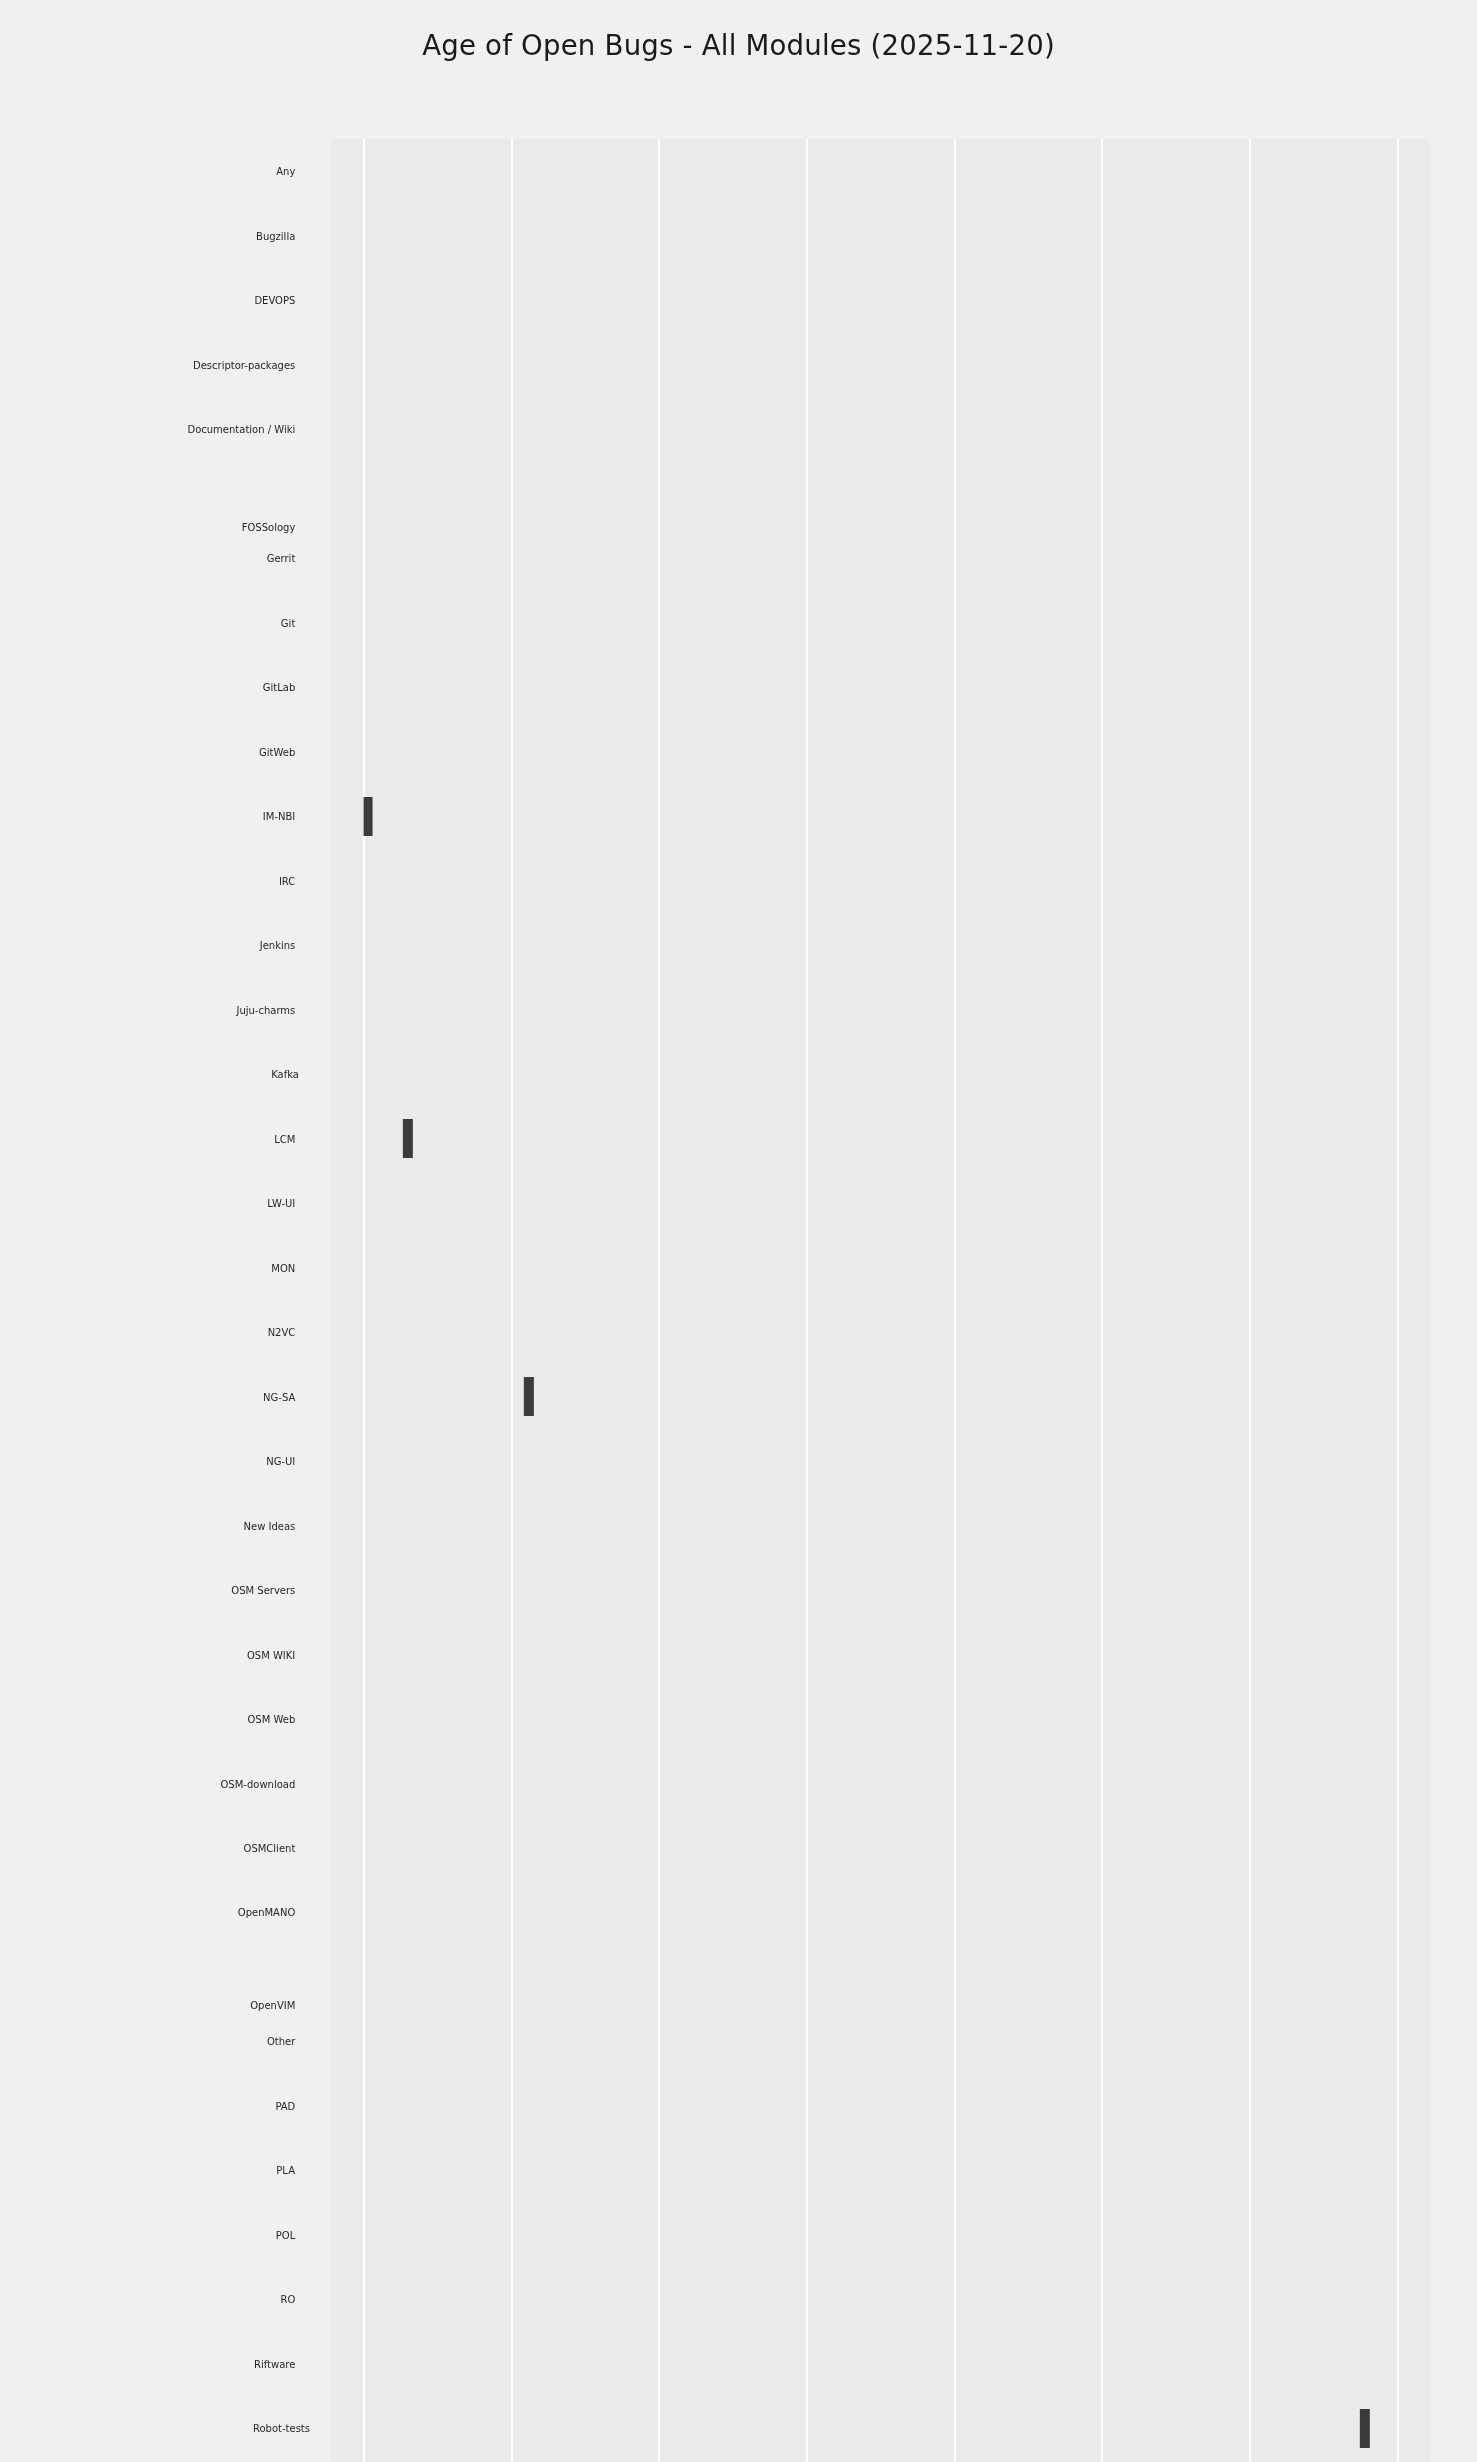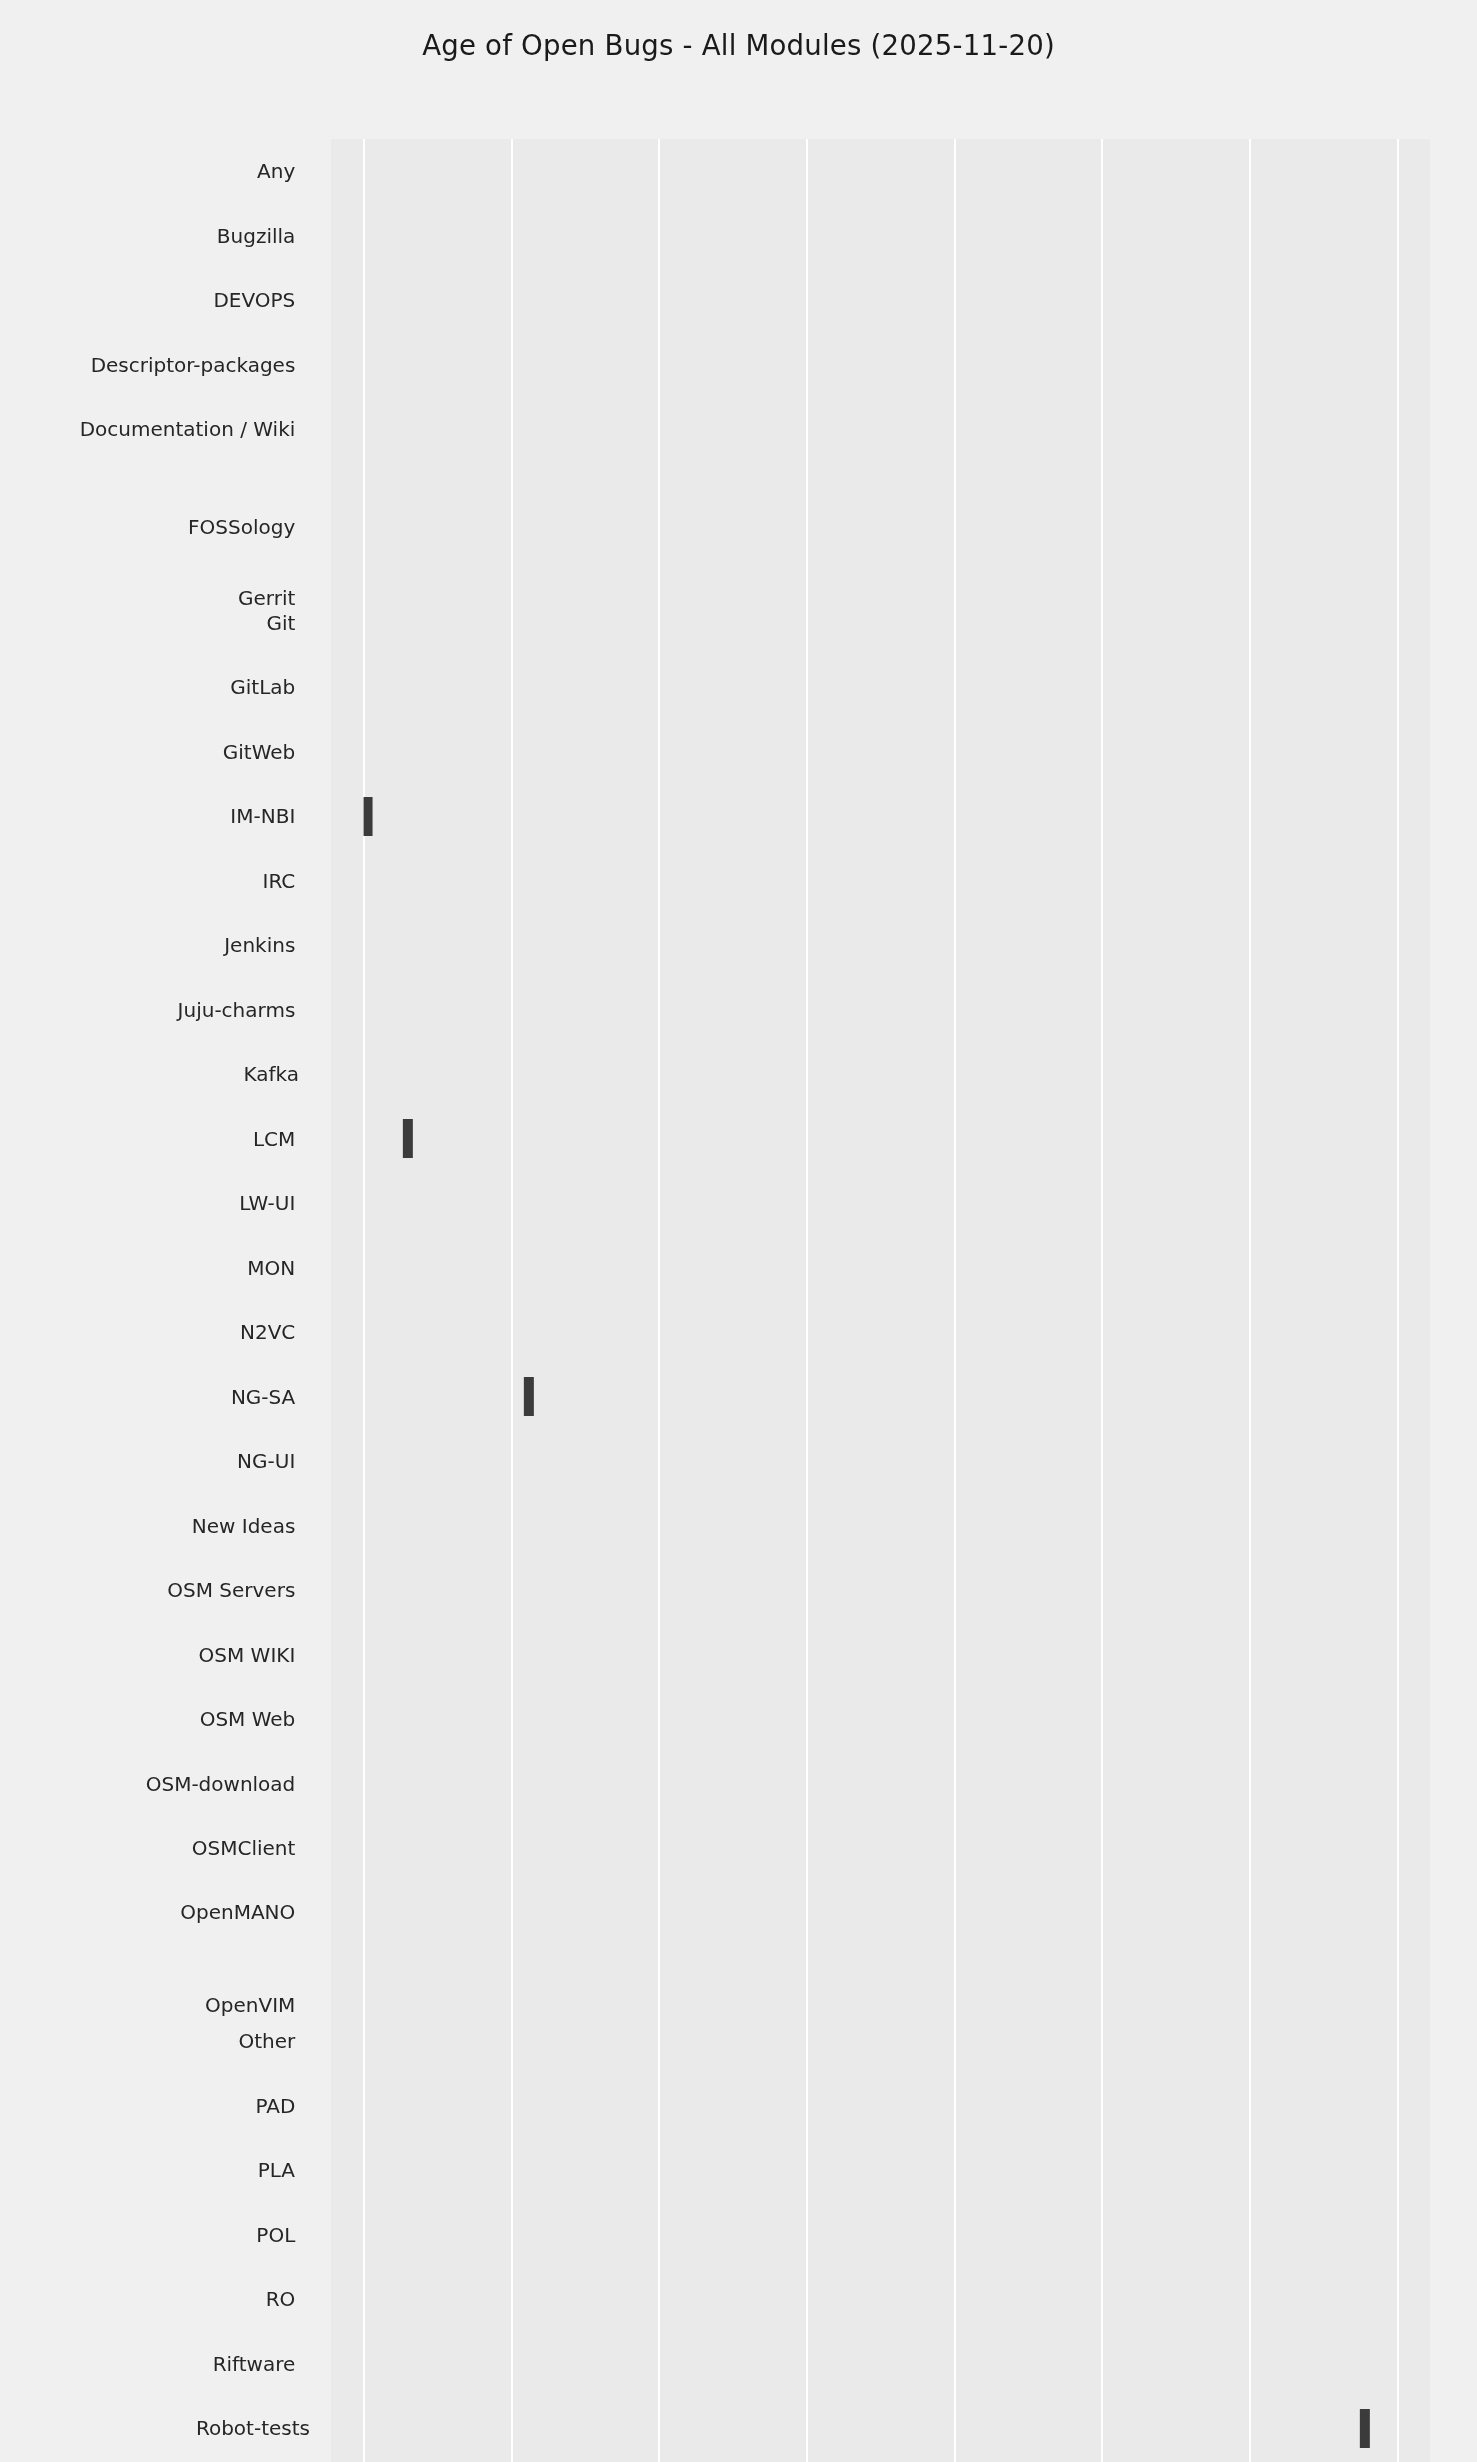--- a/index.html
+++ b/index.html
@@ -44,21 +44,21 @@
     position: absolute;
     top: 0;
     width: 1.5px;
     height: 100%;
     background: #ffffff;
   }
   .tick-label {
     position: absolute;
     right: 0;
     text-align: left;
-    font-size: 20px;
+    font-size: 10px;
     color: #262626;
     white-space: nowrap;
     transform: translateY(-50%);
   }
   #ytick-labels {
     position: absolute;
     left: 0;
     top: 139px;
     width: 315px;
     height: 2709px;
@@ -76,21 +76,21 @@
 
   <div id="chart-title">Age of Open Bugs - All Modules (2025-11-20)</div>
 
   <div id="ytick-labels">
       <div class="tick-label" style="top: 32px; right: 19.7px;">Any</div>
       <div class="tick-label" style="top: 97px; right: 19.7px;">Bugzilla</div>
       <div class="tick-label" style="top: 161px; right: 19.7px;">DEVOPS</div>
       <div class="tick-label" style="top: 226px; right: 19.7px;">Descriptor-packages</div>
       <div class="tick-label" style="top: 290px; right: 19.7px;">Documentation / Wiki</div>
       <div class="tick-label" style="top: 355px; right: 19.7px; margin-top: 33px;">FOSSology</div>
-      <div class="tick-label" style="top: 419px; right: 19.7px; margin-top: 40px;">Gerrit</div>
+      <div class="tick-label" style="top: 419px; right: 19.7px;">Gerrit</div>
       <div class="tick-label" style="top: 484px; right: 19.7px;">Git</div>
       <div class="tick-label" style="top: 548px; right: 19.7px;">GitLab</div>
       <div class="tick-label" style="top: 613px; right: 19.7px;">GitWeb</div>
       <div class="tick-label" style="top: 677px; right: 19.7px;">IM-NBI</div>
       <div class="tick-label" style="top: 742px; right: 19.7px;">IRC</div>
       <div class="tick-label" style="top: 806px; right: 19.7px;">Jenkins</div>
       <div class="tick-label" style="top: 871px; right: 19.7px;">Juju-charms</div>
       <div class="tick-label" style="top: 935px; right: 16px;">Kafka</div>
       <div class="tick-label" style="top: 1000px; right: 19.7px;">LCM</div>
       <div class="tick-label" style="top: 1064px; right: 19.7px;">LW-UI</div>

